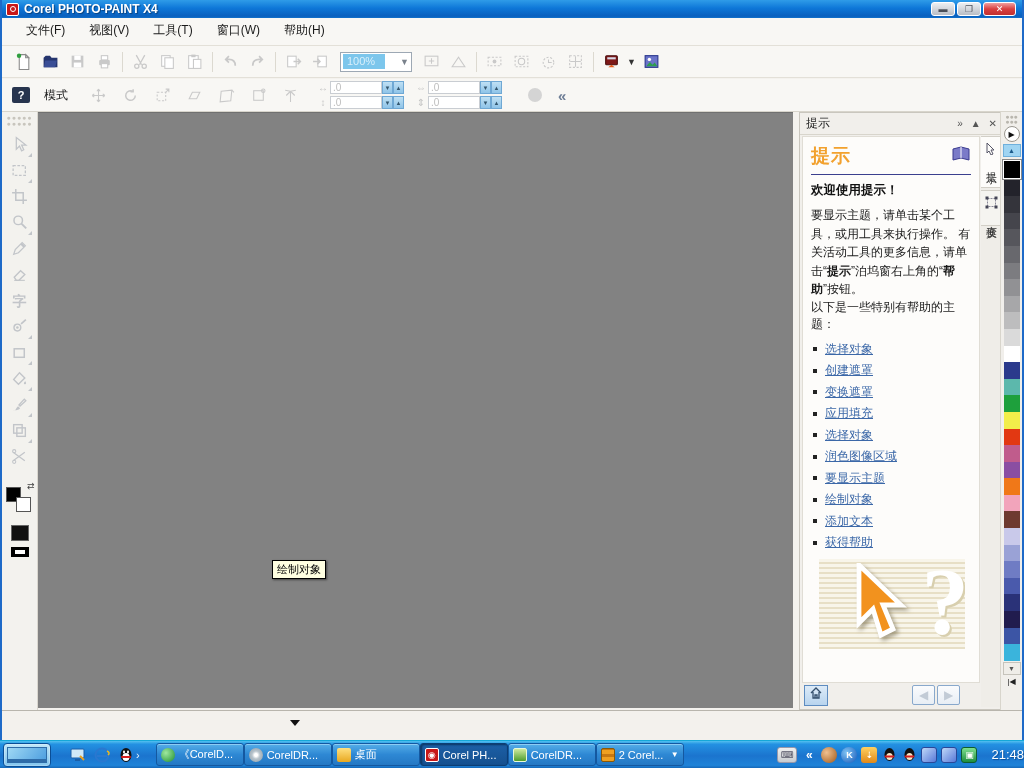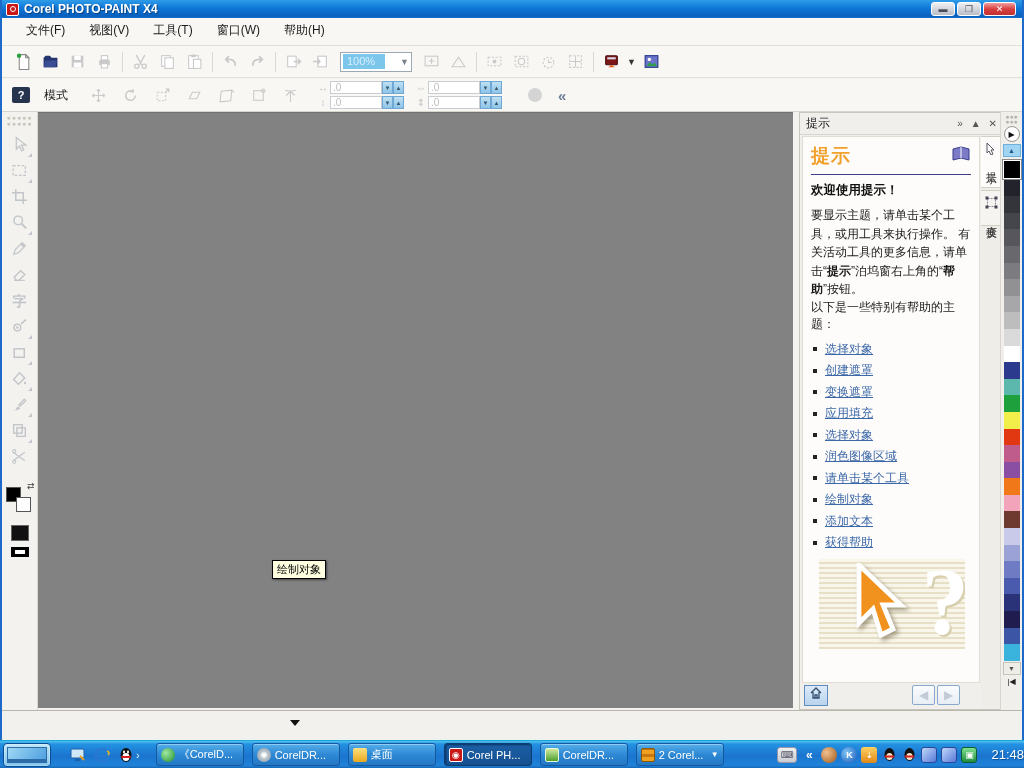--- a/index.html
+++ b/index.html
@@ -159,21 +159,21 @@
     border-top:1px solid #15A8D8; display:flex; align-items:center; }
   .start-btn { width:48px; height:24px; margin-left:3px; border:1px solid #0A4E96; border-radius:4px;
     background:linear-gradient(#BFE6F8,#7FC4EE); overflow:hidden; position:relative;
     box-shadow:inset 0 0 2px #fff; }
   .start-btn i { position:absolute; left:3px; top:3px; right:3px; bottom:6px;
     background:linear-gradient(130deg,#9FD8F4,#4FA0E0); border:1px solid #2E6CA8; display:block; }
   .start-btn b { position:absolute; left:3px; bottom:3px; right:3px; height:3px; background:#2E6CA8; display:block; }
   .quicklaunch { display:flex; align-items:center; gap:7px; margin-left:18px; }
   .ql-icon { width:17px; height:17px; display:flex; align-items:center; justify-content:center; }
   .ql-more { color:#E8F4FC; font-size:11px; margin-left:2px; }
-  .taskbtns { display:flex; align-items:center; gap:8px; margin-left:16px; }
+  .taskbtns { display:flex; align-items:center; gap:0; margin-left:16px; }
   .taskbtn { width:88px; height:23px; border-radius:3px; border:1px solid #1458A0;
     background:linear-gradient(#55AEE8,#2E88D4 50%,#2478C4); color:#fff; font-size:11px;
     display:flex; align-items:center; padding:0 4px; gap:4px; box-shadow:inset 0 1px 0 #8CCCF4;
     white-space:nowrap; overflow:hidden; }
   .taskbtn.active { background:linear-gradient(#1C5FA6,#15508F); box-shadow:inset 1px 1px 2px #0A3460;
     border-color:#0C3E74; }
   .taskbtn .ticon { width:14px; height:14px; flex:none; border-radius:2px; display:flex;
     align-items:center; justify-content:center; font-size:9px; font-weight:bold; }
   .taskbtn .gdrop { margin-left:auto; font-size:8px; }
   .tray { margin-left:auto; display:flex; align-items:center; gap:4px; padding-right:8px; }
@@ -617,21 +617,21 @@
           <div class="hint-link-row">
             <span class="bullet"></span>
             <a class="hint-link">选择对象</a>
           </div>
           <div class="hint-link-row">
             <span class="bullet"></span>
             <a class="hint-link">润色图像区域</a>
           </div>
           <div class="hint-link-row">
             <span class="bullet"></span>
-            <a class="hint-link">请单击某个工具</a>
+            <a class="hint-link">要显示主题</a>
           </div>
           <div class="hint-link-row">
             <span class="bullet"></span>
             <a class="hint-link">绘制对象</a>
           </div>
           <div class="hint-link-row">
             <span class="bullet"></span>
             <a class="hint-link">添加文本</a>
           </div>
           <div class="hint-link-row">

